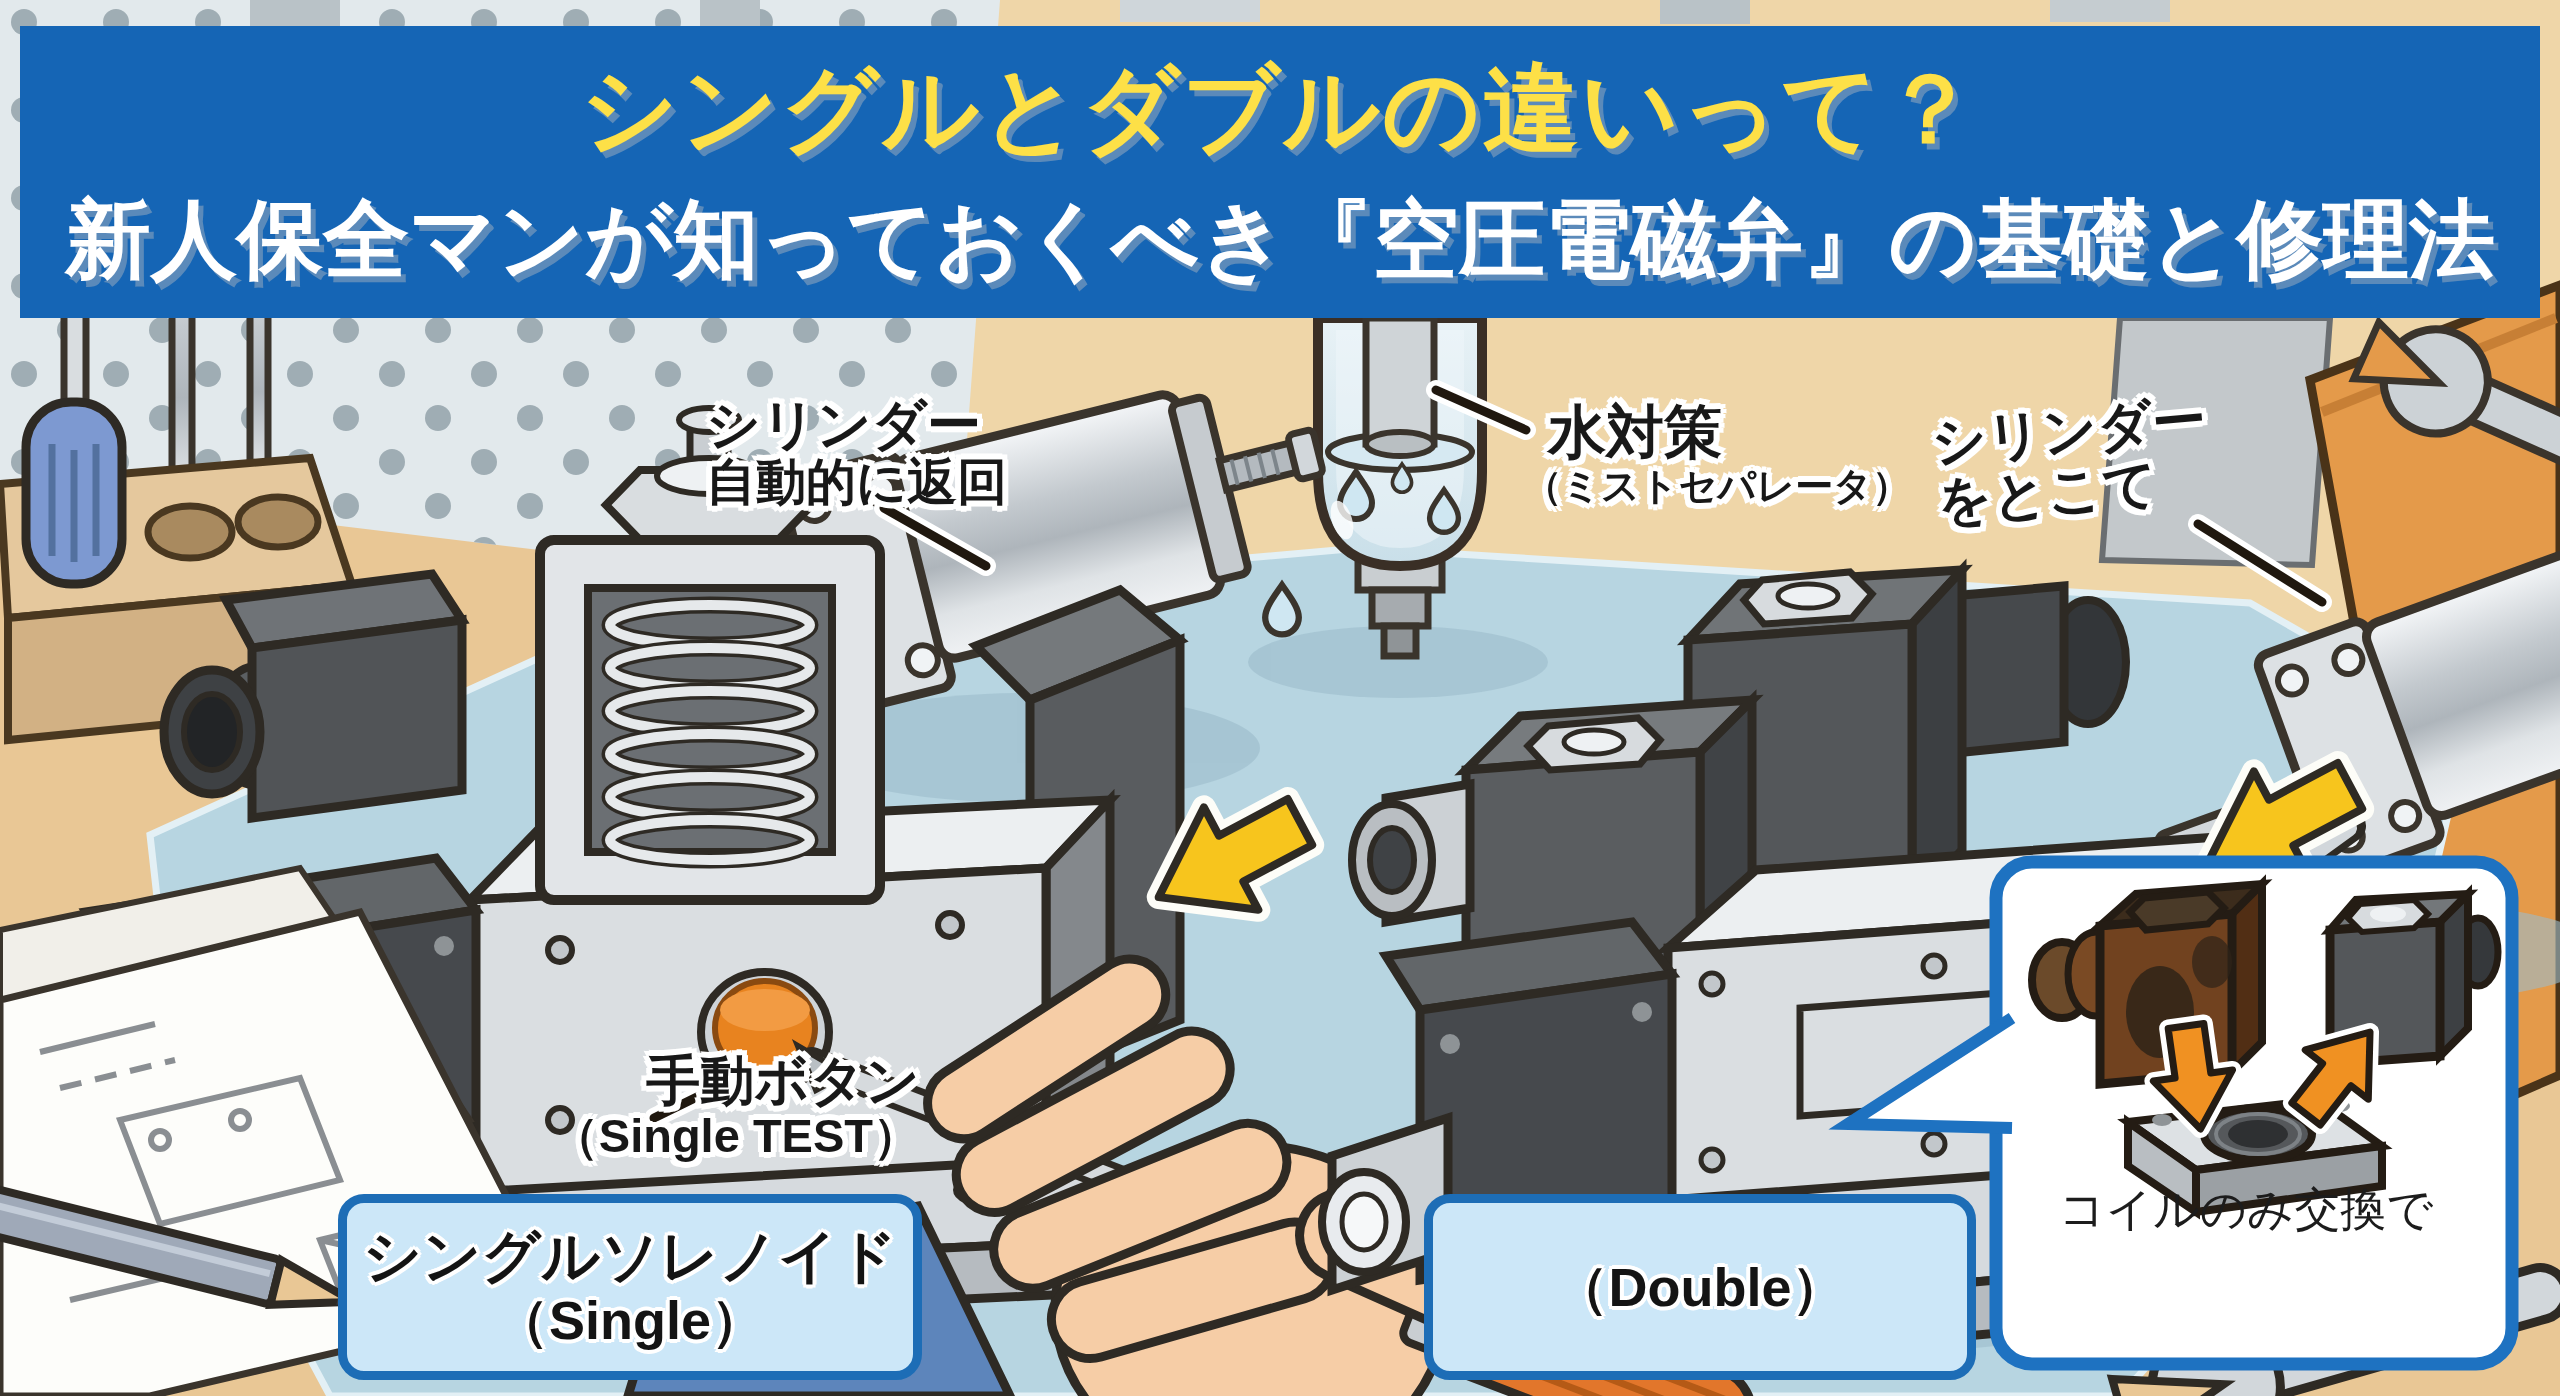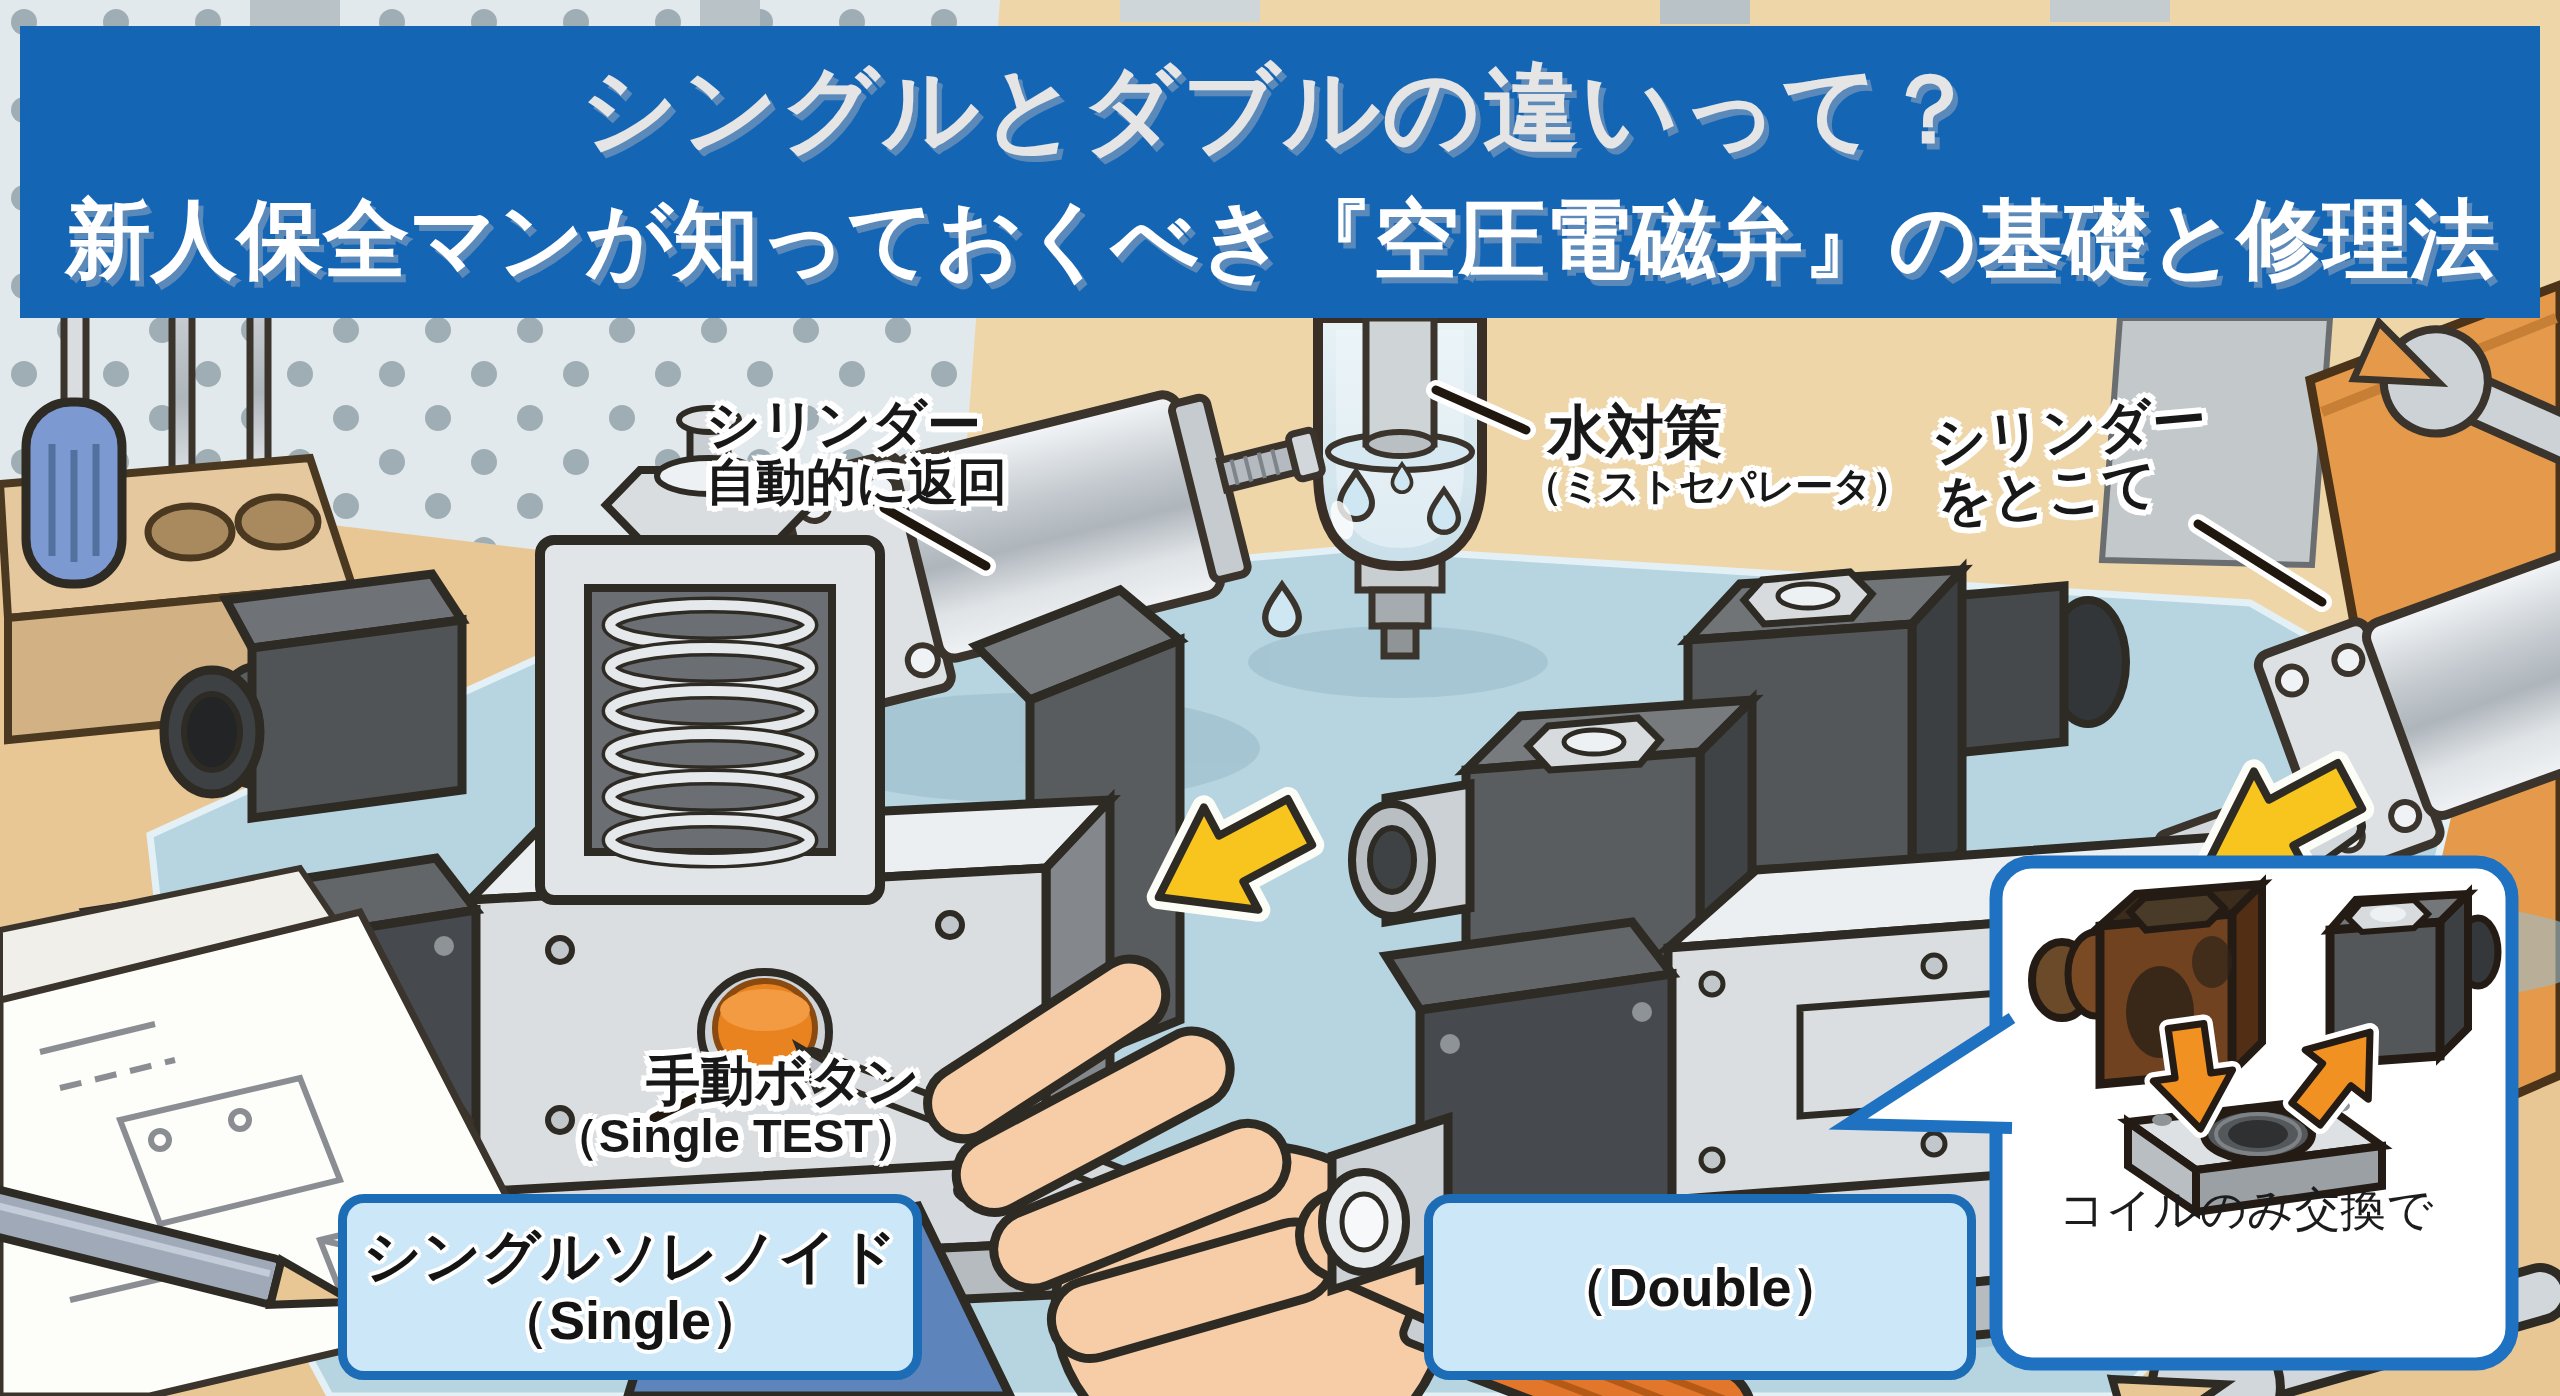--- a/index.html
+++ b/index.html
@@ -4,21 +4,21 @@
 <style>
   html,body{margin:0;padding:0;background:#e9c795;}
   #stage{position:relative;width:2560px;height:1396px;overflow:hidden;
          font-family:"Liberation Sans","DejaVu Sans",sans-serif;}
   #scene{position:absolute;left:0;top:0;}
 
   
   .banner{position:absolute;left:20px;top:26px;width:2520px;height:292px;
           background:#1565b5;display:flex;flex-direction:column;align-items:center;
           justify-content:center;z-index:20;}
-  .banner .l1{font-size:96px;font-weight:900;color:#e5e5e5;white-space:nowrap;
+  .banner .l1{font-size:96px;font-weight:900;color:#fde047;white-space:nowrap;
               letter-spacing:2px;text-shadow:5px 6px 0 rgba(150,170,190,.55);}
   .banner .l2{font-size:86px;font-weight:900;color:#fff;white-space:nowrap;
               letter-spacing:0;margin-top:6px;text-shadow:5px 6px 0 rgba(150,170,190,.55);}
 
   
   .label{position:absolute;z-index:30;color:#181818;font-weight:800;line-height:1.12;
          white-space:nowrap;
          text-shadow:-5px -5px 0 #fff,5px -5px 0 #fff,-5px 5px 0 #fff,5px 5px 0 #fff,
                      -6px 0 0 #fff,6px 0 0 #fff,0 -6px 0 #fff,0 6px 0 #fff,
                      -3px -3px 0 #fff,3px -3px 0 #fff,-3px 3px 0 #fff,3px 3px 0 #fff;}

